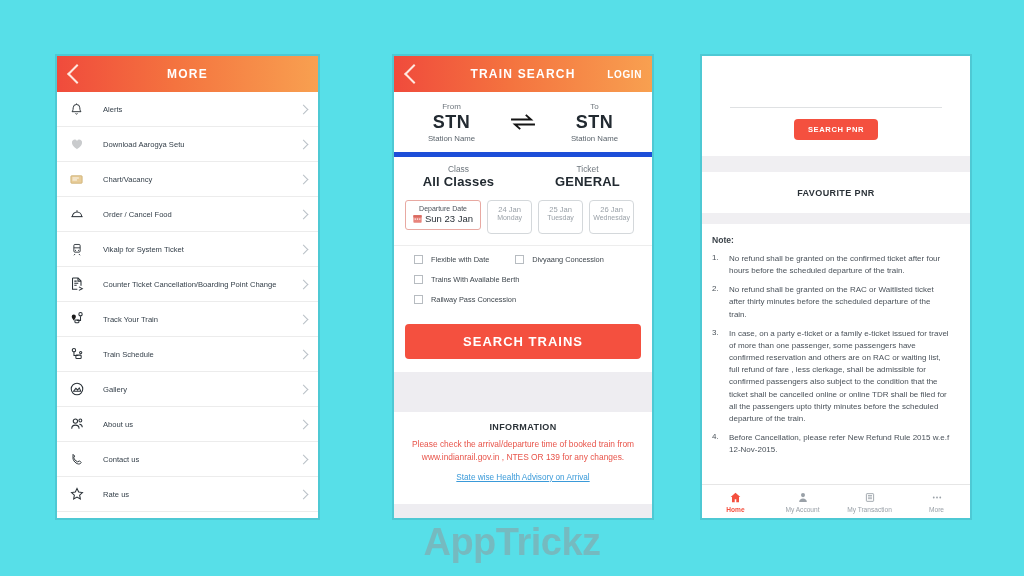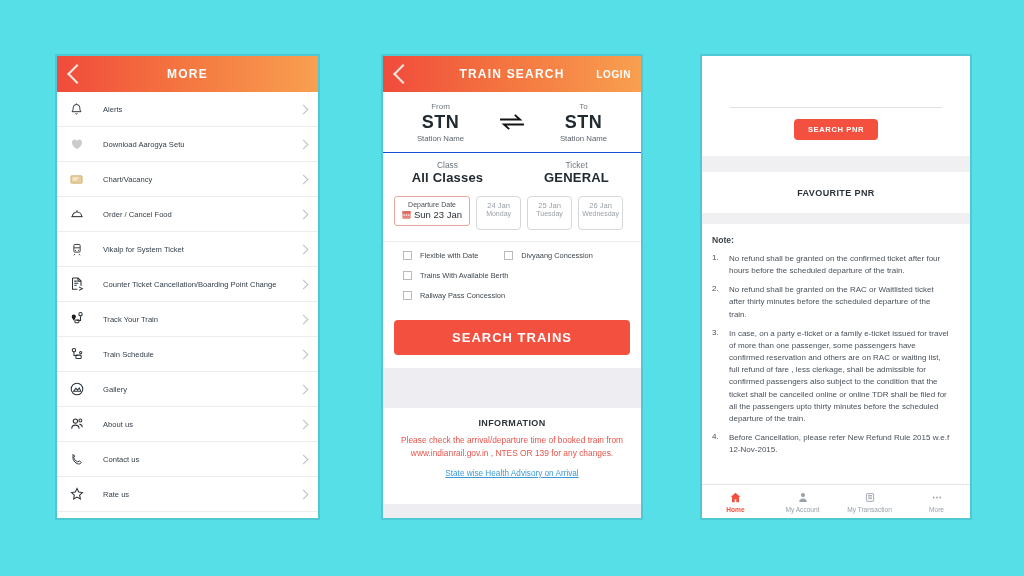--- a/index.html
+++ b/index.html
@@ -12,21 +12,21 @@
   .stage { position: relative; width: 1024px; height: 576px; }
 
   
   .phone {
     position: absolute;
     background: #ffffff;
     border: 2px solid #4ec9d4;
     overflow: hidden;
   }
   #phone-more    { left: 55px;  top: 54px; width: 265px; height: 466px; }
-  #phone-search  { left: 381px; top: 54px; width: 262px; height: 466px; }
+  #phone-search  { left: 392px; top: 54px; width: 262px; height: 466px; }
   #phone-pnr     { left: 700px; top: 54px; width: 272px; height: 466px; }
 
   
   .app-header {
     height: 36px;
     background: linear-gradient(90deg, #f04b3c 0%, #f4733f 45%, #f8a050 100%);
     display: flex;
     align-items: center;
     padding: 0 10px;
     position: relative;
@@ -80,21 +80,21 @@
   .row-chev {
     width: 7px; height: 7px;
     border-top: 1.5px solid #b9c0c6;
     border-right: 1.5px solid #b9c0c6;
     transform: rotate(45deg);
     flex: 0 0 auto;
     margin-right: 2px;
   }
 
   
-  .stn-block { display: flex; align-items: center; padding: 10px 8px 9px; border-bottom: 1px solid #1d4ed8; }
+  .stn-block { display: flex; align-items: center; padding: 10px 8px 9px; border-bottom: 5px solid #1d4ed8; }
   .stn-col { flex: 1 1 0; text-align: center; }
   .stn-cap { font-size: 8px; color: #6e767d; }
   .stn-code { font-size: 18px; font-weight: bold; color: #222a31; line-height: 1.25; letter-spacing: .5px; }
   .stn-sub { font-size: 7.8px; color: #5c656d; }
   .swap-ico { flex: 0 0 44px; display: flex; align-items: center; justify-content: center; color: #1b1b1b; }
 
   .cq-block { display: flex; padding: 7px 0 6px; }
   .cq-col { flex: 1 1 0; text-align: center; }
   .cq-cap { font-size: 8.4px; color: #6e767d; }
   .cq-val { font-size: 13px; font-weight: bold; color: #222a31; letter-spacing: .2px; }
@@ -521,13 +521,14 @@
               <circle cx="5" cy="10" r="1.4" fill="#9aa1a8"></circle>
               <circle cx="10" cy="10" r="1.4" fill="#9aa1a8"></circle>
               <circle cx="15" cy="10" r="1.4" fill="#9aa1a8"></circle>
             </svg>
           </span>
           <span class="tab-lbl">More</span>
         </div>
       </div>
   </div>
 
+  <div class="watermark">AppTrickz</div>
 </div>
 
 </body></html>

